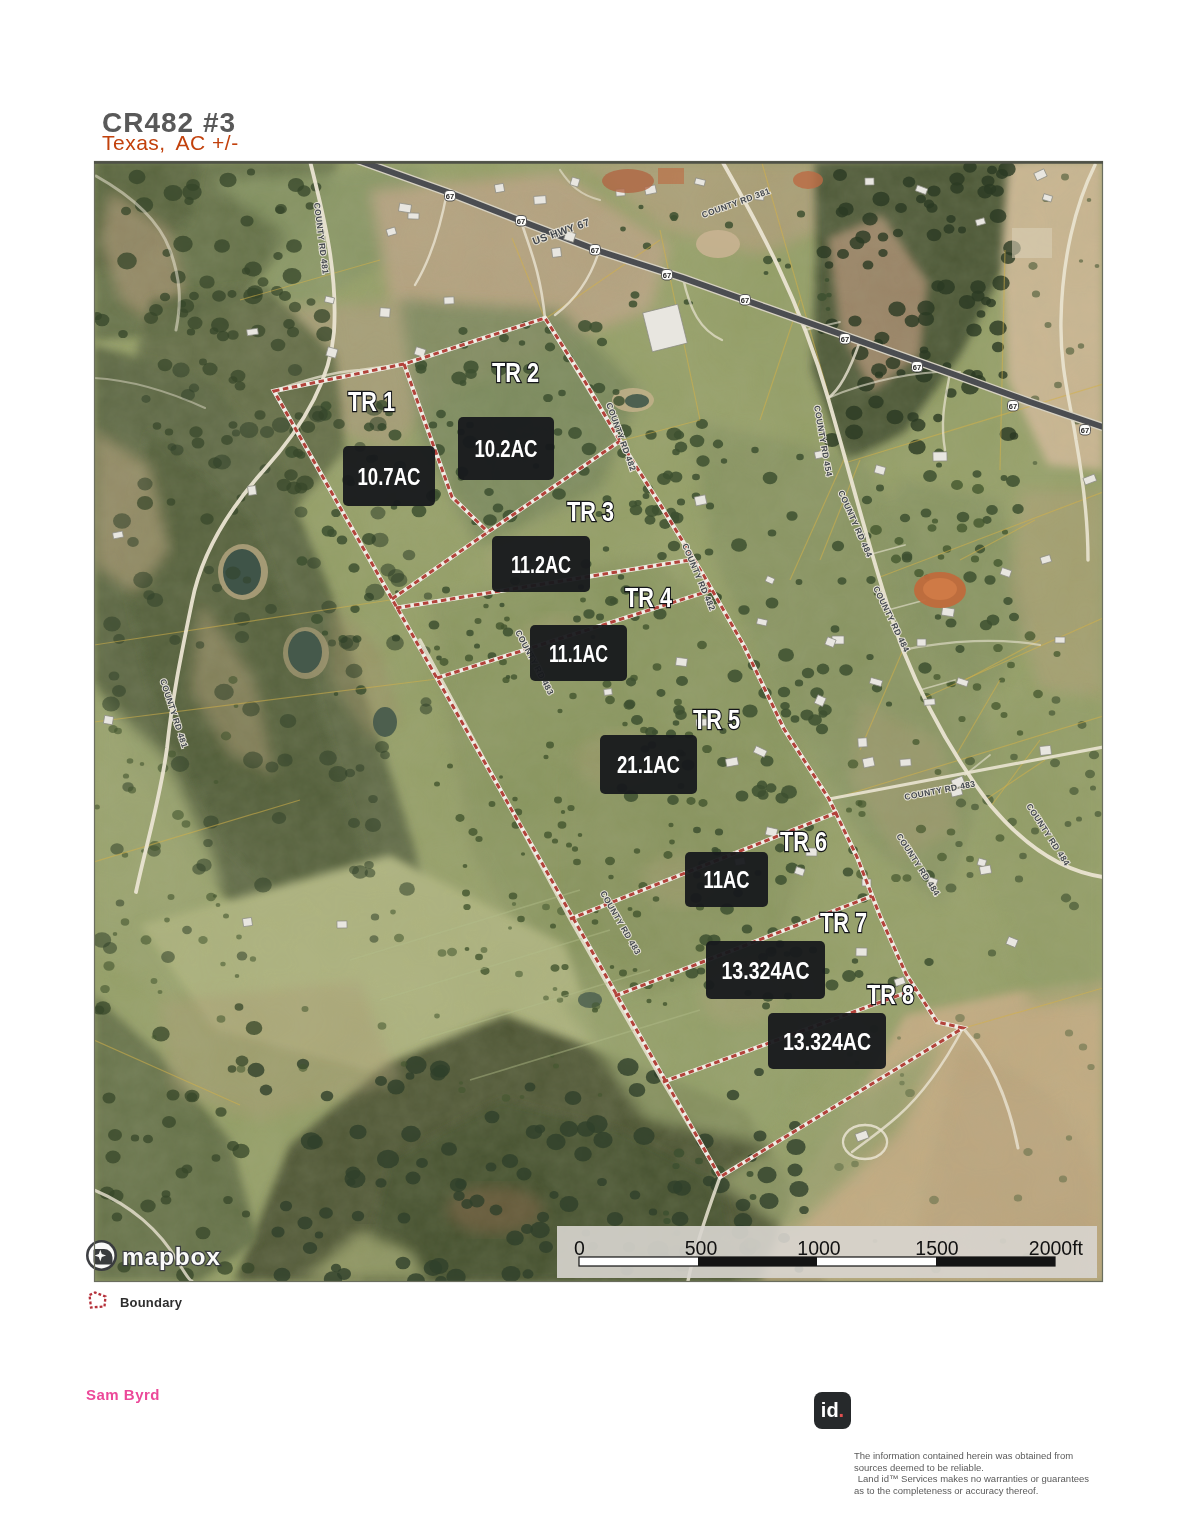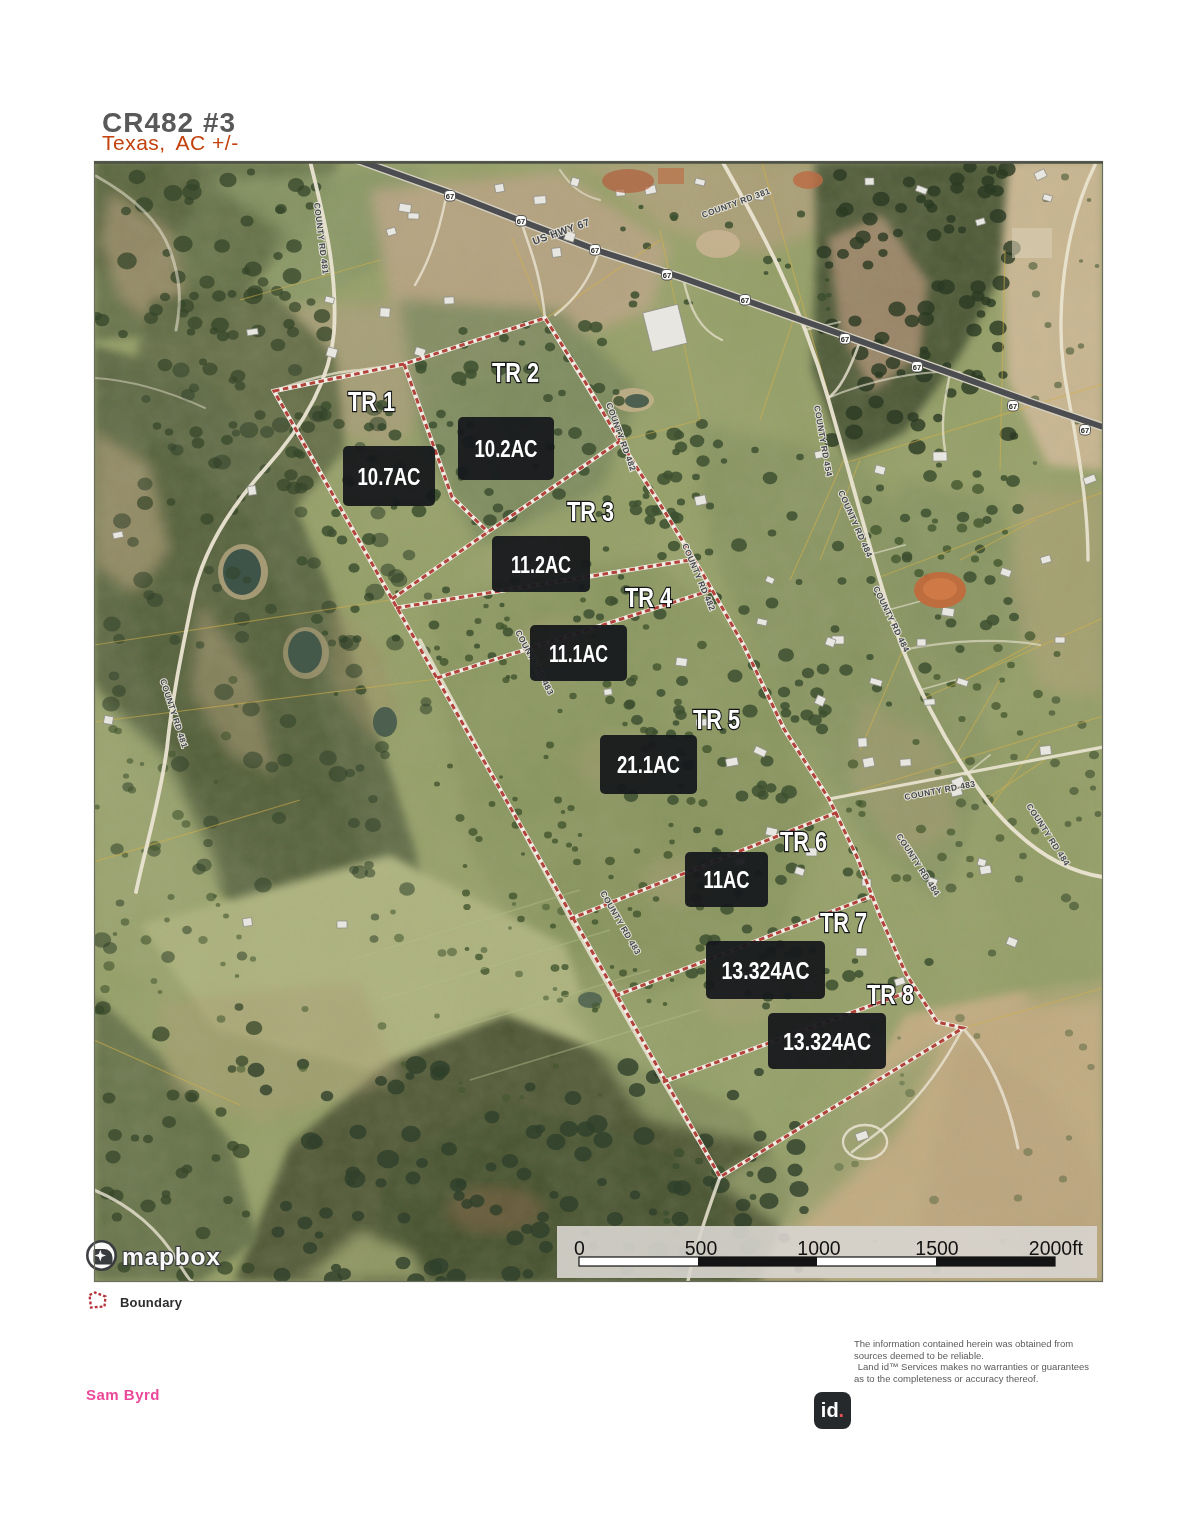--- a/index.html
+++ b/index.html
@@ -1,21 +1,21 @@
 <!DOCTYPE html>
 <html><head><meta charset="utf-8"><style>
 *{margin:0;padding:0;box-sizing:border-box}
 html,body{width:1187px;height:1536px;background:#fff;font-family:"Liberation Sans",sans-serif;position:relative;overflow:hidden}
 .h1{position:absolute;left:102px;top:107px;font-size:28px;font-weight:bold;color:#595959;letter-spacing:1px}
 .h2{position:absolute;left:102px;top:131px;font-size:21px;color:#c2410c;letter-spacing:0.5px}
 .legend{position:absolute;left:120px;top:1295px;font-size:13px;font-weight:bold;color:#2e2e2e;letter-spacing:0.2px}
 .sam{position:absolute;left:86px;top:1386px;font-size:15px;font-weight:bold;color:#ec4899;letter-spacing:0.5px}
 .idbox{position:absolute;left:814px;top:1392px;width:37px;height:37px;background:#26292b;border-radius:8px;color:#fff;font-weight:bold;font-size:20px;text-align:center;line-height:37px}
 .idbox span{color:#e04f4f}
-.disc{position:absolute;left:854px;top:1338px;font-size:9.5px;color:#5a5a5a;line-height:11.5px;width:250px}
+.disc{position:absolute;left:854px;top:1450px;font-size:9.5px;color:#5a5a5a;line-height:11.5px;width:250px}
 </style></head><body>
 <div class="h1">CR482 #3</div>
 <div class="h2">Texas,  AC +/-</div>
 <svg style="position:absolute;left:94px;top:161px;overflow:visible" width="1009" height="1121" viewBox="94 161 1009 1121">
 <defs>
 <clipPath id="mapclip">
         <rect x="94" y="161" width="1009" height="1121"></rect>
       </clipPath>
 <filter id="grain" x="0%" y="0%" width="100%" height="100%">
         <feTurbulence type="fractalNoise" baseFrequency="0.06" numOctaves="4" seed="11"></feTurbulence>

